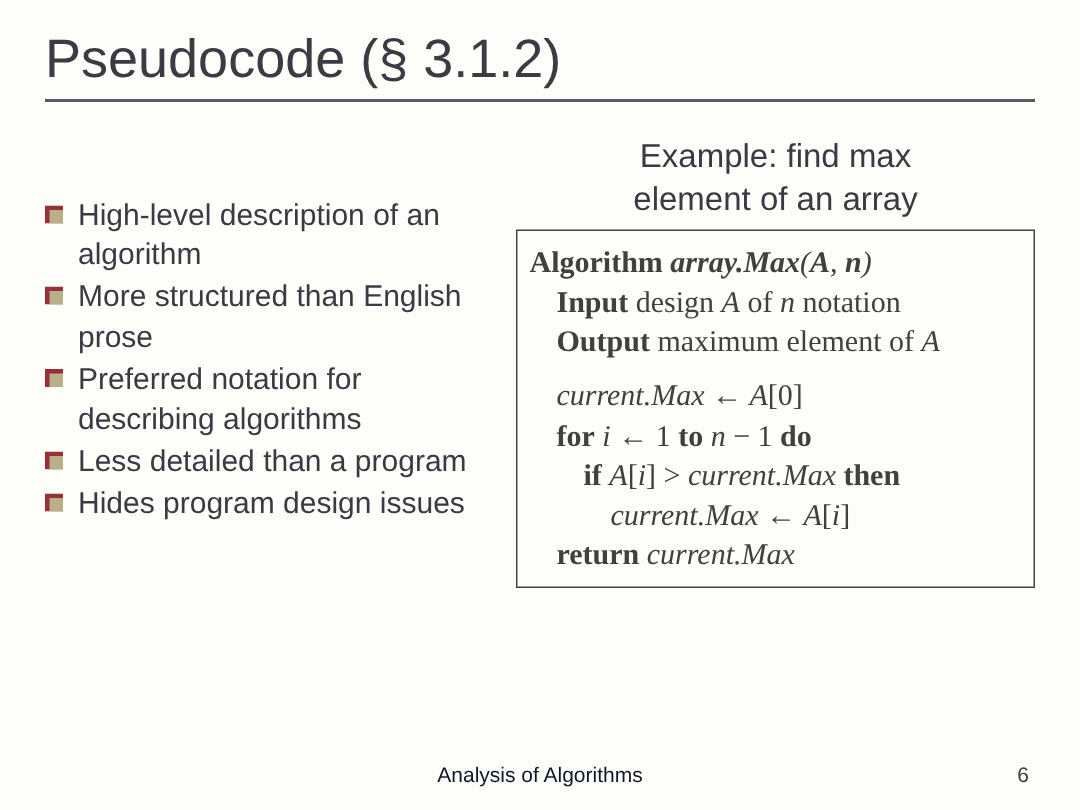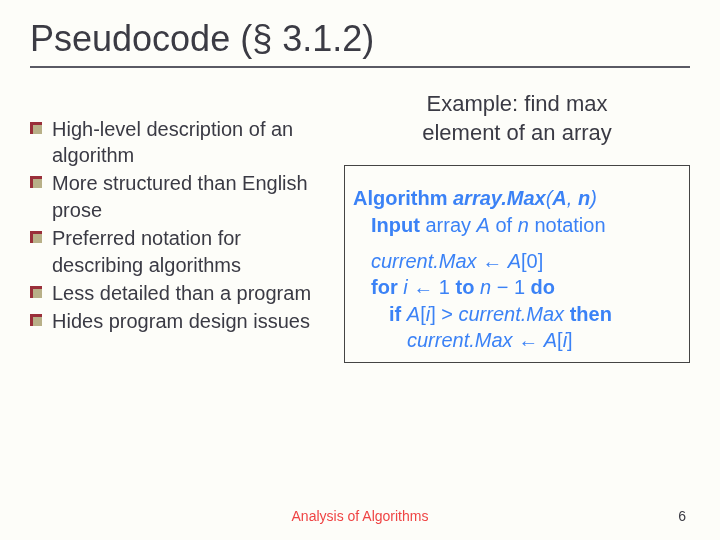--- a/index.html
+++ b/index.html
@@ -61,48 +61,48 @@
     width: 12px;
     height: 12px;
   }
   .bullet-icon svg { display: block; }
   .example-caption {
     font-family: Verdana, Geneva, sans-serif;
     font-size: 22px;
     color: #3a3a44;
     text-align: center;
     line-height: 1.3;
-    margin-bottom: 18px;
+    margin-bottom: 6px;
     padding: 0 10px;
   }
   .algo-box {
     border: 1.2px solid #444;
-    padding: 19px 8px 8px 8px;
-    font-family: Liberation Sans, sans-serif;
+    padding: 8px 8px 8px 8px;
+    font-family: Liberation Serif, serif;
     font-size: 20px;
     line-height: 1.32;
-    color: #3b82f6;
+    color: #404040;
   }
   .algo-box .row { white-space: nowrap; }
   .kw { font-weight: bold; }
   .it { font-style: italic; }
   .bi { font-weight: bold; font-style: italic; }
   .ind1 { padding-left: 18px; }
   .ind2 { padding-left: 36px; }
   .ind3 { padding-left: 54px; }
   .footer {
     position: absolute;
     bottom: 16px;
     left: 0;
     width: 720px;
     display: flex;
     justify-content: center;
     font-family: Verdana, Geneva, sans-serif;
     font-size: 14px;
-    color: #ef4444;
+    color: #0f172a;
   }
   .page-num {
     position: absolute;
     bottom: 16px;
     right: 34px;
     font-family: Verdana, Geneva, sans-serif;
     font-size: 14px;
     color: #3b3b44;
   }
 </style>
@@ -172,34 +172,40 @@
         <span>Example: find max</span><br>
         <span>element of an array</span>
       </div>
 
       <div class="algo-box">
         <div class="row">
           <span class="kw">Algorithm</span>
           <span> </span><span class="bi">array.Max</span><span class="it">(</span><span class="bi">A</span><span class="it">, </span><span class="bi">n</span><span class="it">)</span>
         </div>
         <div class="row ind1">
-          <span class="kw">Input</span><span> array </span><span class="it">A</span><span> of </span><span class="it">n</span><span> notation</span>
+          <span class="kw">Input</span><span> design </span><span class="it">A</span><span> of </span><span class="it">n</span><span> notation</span>
+        </div>
+        <div class="row ind1">
+          <span class="kw">Output</span><span> maximum element of </span><span class="it">A</span>
         </div>
         <div class="row" style="height:10px"></div>
         <div class="row ind1">
           <span class="it">current.Max</span><span> ← </span><span class="it">A</span><span>[0]</span>
         </div>
         <div class="row ind1">
           <span class="kw">for</span><span> </span><span class="it">i</span><span> ← </span><span>1</span><span> </span><span class="kw">to</span><span> </span><span class="it">n</span><span> − </span><span>1</span><span> </span><span class="kw">do</span>
         </div>
         <div class="row ind2">
           <span class="kw">if</span><span> </span><span class="it">A</span><span>[</span><span class="it">i</span><span>]</span><span> &gt; </span><span class="it">current.Max</span><span> </span><span class="kw">then</span>
         </div>
         <div class="row ind3">
           <span class="it">current.Max</span><span> ← </span><span class="it">A</span><span>[</span><span class="it">i</span><span>]</span>
+        </div>
+        <div class="row ind1">
+          <span class="kw">return</span><span> </span><span class="it">current.Max</span>
         </div>
       </div>
     </div>
 
   </div>
 
   <div class="footer">
     <span>Analysis of Algorithms</span>
   </div>
   <div class="page-num">6</div>

